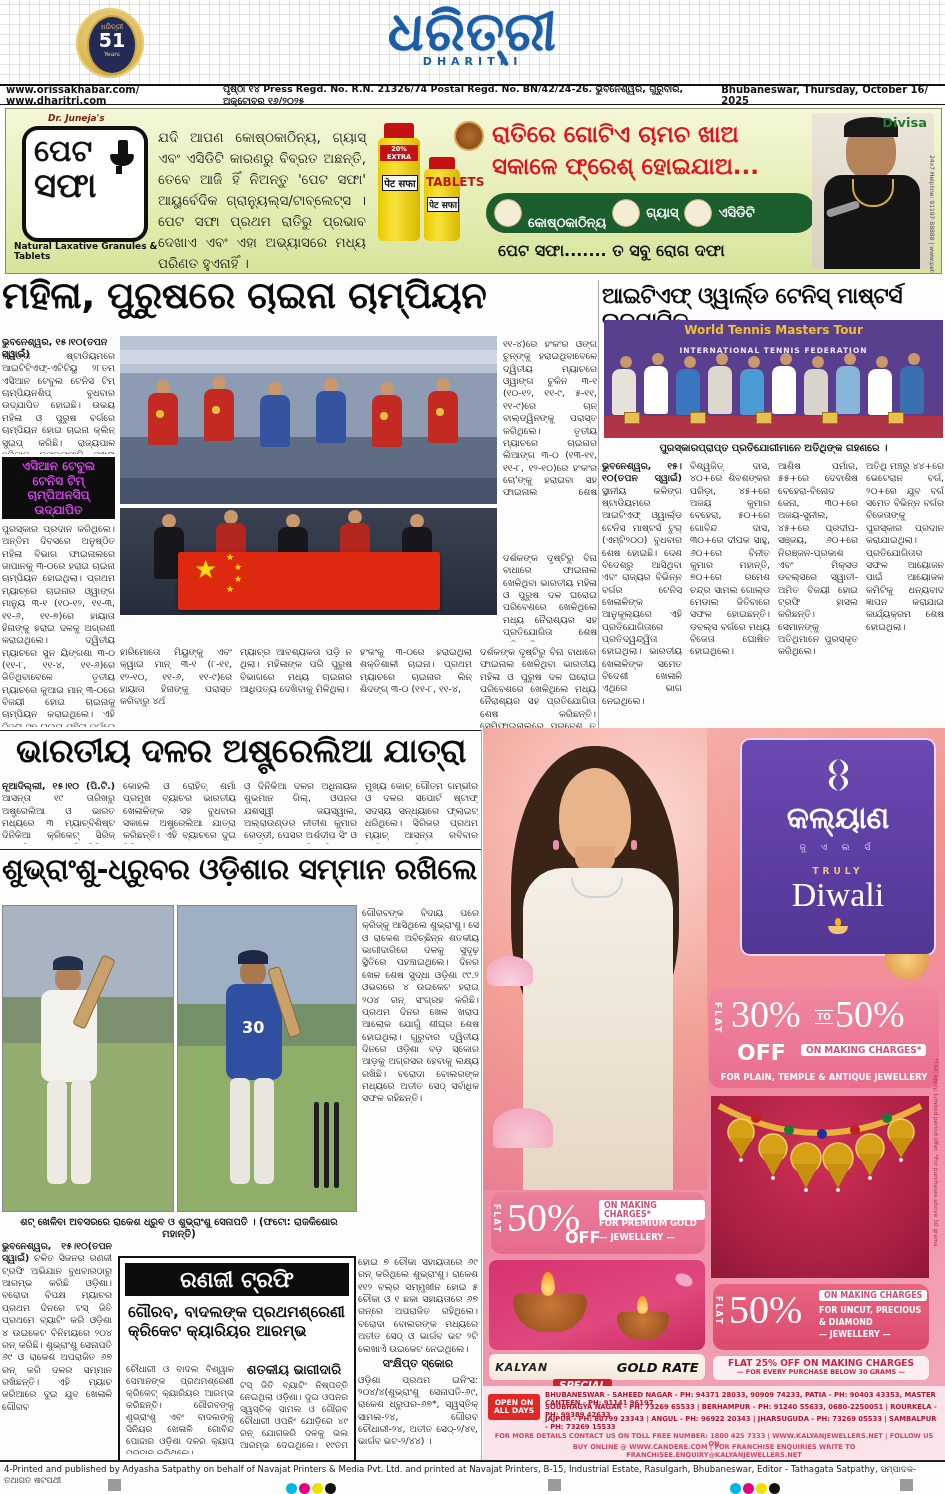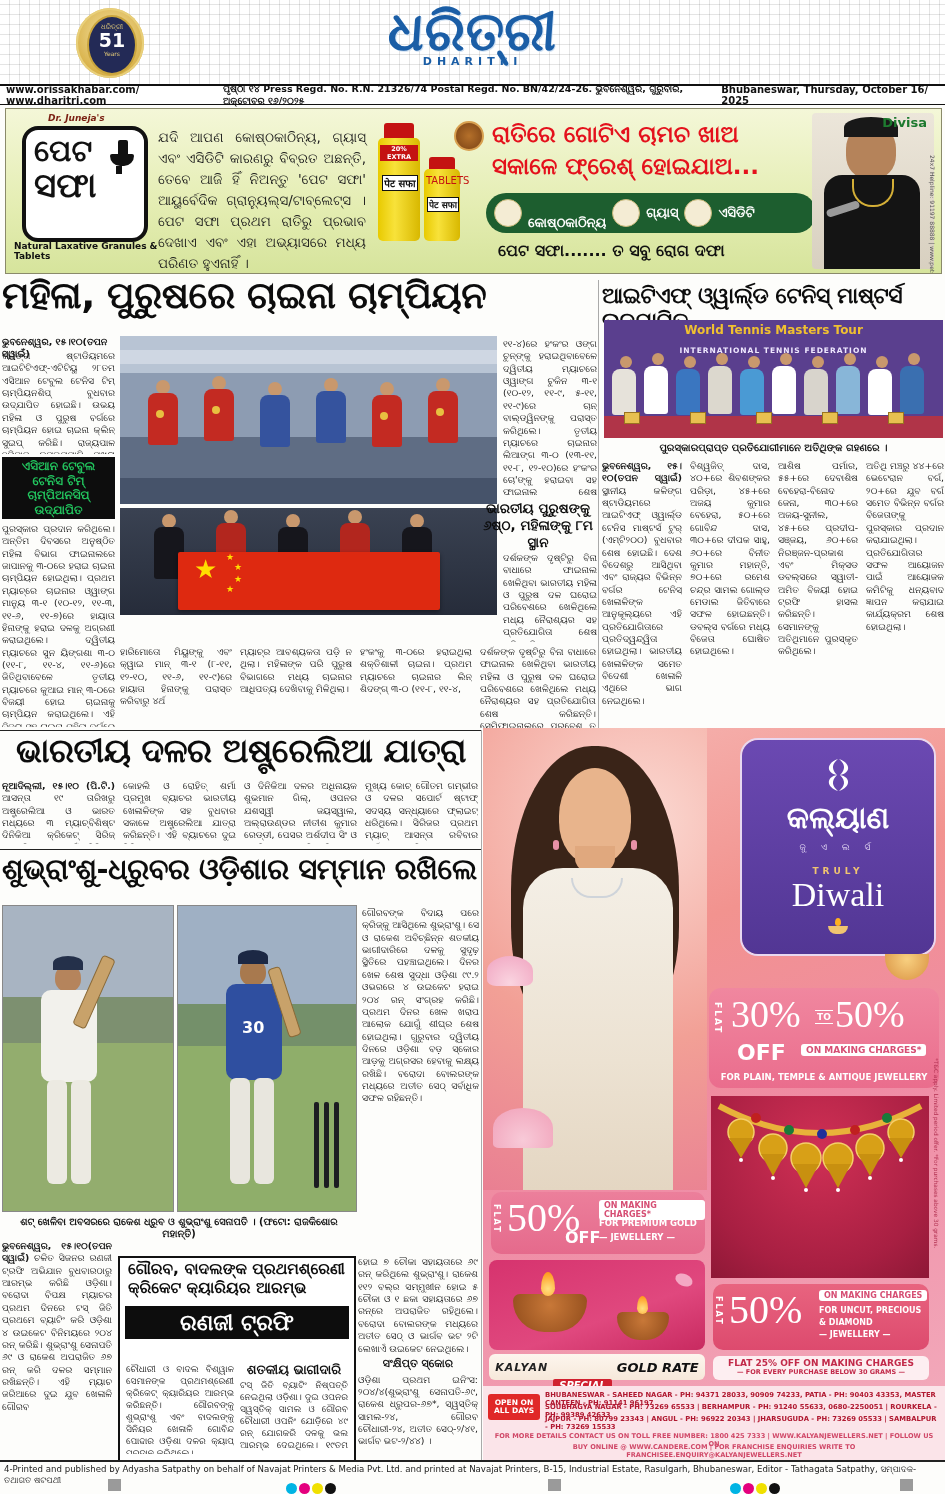--- a/index.html
+++ b/index.html
@@ -70,21 +70,21 @@
 
     <div class="abs" style="left:372px;top:14px;width:42px;height:118px;">
       <div class="abs" style="left:6px;top:0;width:30px;height:16px;background:#c41212;border-radius:3px 3px 0 0;"></div>
       <div class="abs" style="left:0;top:15px;width:42px;height:103px;background:linear-gradient(90deg,#e8ca00,#f8e23a 40%,#d8b800);border-radius:5px;"></div>
       <div class="abs" style="left:2px;top:22px;width:38px;font-size:6.5px;font-weight:bold;color:#fff;background:#c41212;text-align:center;">20% EXTRA</div>
       <div class="abs" style="left:4px;top:52px;width:34px;font-size:10px;font-weight:bold;color:#111;background:#fff;border:1px solid #111;text-align:center;">पेट सफा</div>
     </div>
     <div class="abs" style="left:418px;top:48px;width:36px;height:84px;">
       <div class="abs" style="left:5px;top:0;width:26px;height:13px;background:#c41212;border-radius:3px 3px 0 0;"></div>
       <div class="abs" style="left:0;top:12px;width:36px;height:72px;background:linear-gradient(90deg,#e8ca00,#f8e23a 40%,#d8b800);border-radius:5px;"></div>
-      <div class="abs" style="left:2px;top:18px;width:32px;font-size:10px;font-weight:normal;color:#c41212;text-align:center;">TABLETS</div>
+      <div class="abs" style="left:2px;top:18px;width:32px;font-size:12px;font-weight:bold;color:#c41212;text-align:center;">TABLETS</div>
       <div class="abs" style="left:3px;top:40px;width:30px;font-size:9px;font-weight:bold;color:#111;background:#fff;border:1px solid #111;text-align:center;">पेट सफा</div>
     </div>
     <div class="abs" style="left:448px;top:12px;width:26px;height:26px;border-radius:50%;
          background:radial-gradient(circle,#b5702a,#7a4215);border:2px solid #d8a050;"></div>
 
     <div class="abs" style="left:486px;top:44px;width:330px;font-size:23px;font-weight:bold;color:#e4111c;">ସକାଳେ ଫ୍ରେଶ୍ ହୋଇଯାଅ...</div>
     <div class="abs" style="left:486px;top:12px;width:330px;font-size:23px;font-weight:bold;color:#e4111c;">ରାତିରେ ଗୋଟିଏ ଚାମଚ ଖାଅ</div>
     <div class="abs" style="left:480px;top:84px;width:330px;height:40px;background:#1d5e2f;border-radius:20px;
          display:flex;align-items:center;gap:6px;padding:0 8px;box-sizing:border-box;">
       <span style="width:26px;height:26px;border-radius:50%;background:#f4ecd4;border:1px solid #c8b878;display:inline-block;"></span>
@@ -104,21 +104,21 @@
       <div class="abs" style="left:14px;top:92px;width:34px;height:8px;background:#9a9a9a;border-radius:4px;transform:rotate(-18deg);"></div>
     </div>
     <div class="abs" style="right:14px;top:6px;font-size:13px;font-weight:bold;color:#1d7a2f;">Divisa</div>
     <div class="abs vtext" style="left:930px;top:46px;font-size:6px;color:#555;">24x7 Helpline: 91197 88888  |  www.petsaffa.com</div>
   </div>
 
   <div class="abs hl" style="left:2px;top:277px;width:595px;font-size:37px;line-height:1.05;">ମହିଳା, ପୁରୁଷରେ ଚାଇନା ଚାମ୍ପିୟନ</div>
 
   <div class="abs dl" style="left:2px;top:336px;width:113px;font-size:9.5px;">ଭୁବନେଶ୍ୱର, ୧୫।୧୦(ତପନ ସ୍ୱାଇଁ)</div>
   <div class="col" style="left:2px;top:350px;width:113px;height:104px;">କଳିଙ୍ଗ ଷ୍ଟାଡିୟମରେ ଆଇଟିଟିଏଫ୍-ଏଟିଟିୟୁ ୨୮ତମ ଏସିଆନ ଟେବୁଲ ଟେନିସ ଟିମ୍ ଚାମ୍ପିୟନଶିପ୍ ବୁଧବାର ଉଦ୍‌ଯାପିତ ହୋଇଛି। ଉଭୟ ମହିଳା ଓ ପୁରୁଷ ବର୍ଗରେ ଚାମ୍ପିୟନ ହୋଇ ଚାଇନା କ୍ଲିନ୍ ସୁଇପ୍ କରିଛି। ରାଜ୍ୟପାଳ ହରିବାବୁ କମ୍ଭମ୍ପାଟି ମୁଖ୍ୟ ଅତିଥିଭାବେ ଯୋଗଦେଇ</div>
-  <div class="abs" style="left:2px;top:457px;width:113px;height:62px;background:#0d0d0d;color:#22c55e;
+  <div class="abs" style="left:2px;top:457px;width:113px;height:62px;background:#0d0d0d;color:#d946ef;
        text-align:center;display:flex;flex-direction:column;justify-content:center;gap:1px;">
     <div style="font-size:12px;font-weight:bold;">ଏସିଆନ ଟେବୁଲ</div>
     <div style="font-size:12px;font-weight:bold;">ଟେନିସ ଟିମ୍ ଚାମ୍ପିଅନସିପ୍</div>
     <div style="font-size:12px;font-weight:bold;">ଉଦ୍‌ଯାପିତ</div>
   </div>
   <div class="col" style="left:2px;top:523px;width:113px;height:204px;">ପୁରସ୍କାର ପ୍ରଦାନ କରିଥିଲେ। ଅନ୍ତିମ ଦିବସରେ ଅନୁଷ୍ଠିତ ମହିଳା ବିଭାଗ ଫାଇନାଲରେ ଜାପାନକୁ ୩-୦ରେ ହରାଇ ଚାଇନା ଚାମ୍ପିୟନ ହୋଇଥିଲା। ପ୍ରଥମ ମ୍ୟାଚ୍‌ରେ ଚାଇନାର ଓ୍ୱାଙ୍ଗ ମାନ୍ୟୁ ୩-୧ (୧୦-୧୨, ୧୧-୩, ୧୧-୬, ୧୧-୭)ରେ ହାୟାତା ହିନାଙ୍କୁ ହରାଇ ଦଳକୁ ଅଗ୍ରଣୀ କରାଇଥିଲେ। ଦ୍ୱିତୀୟ ମ୍ୟାଚରେ ସୁନ ୟିଙ୍ଗଶା ୩-୦ (୧୧-୮, ୧୧-୪, ୧୧-୬)ରେ ଜିତିଥିବାବେଳେ ତୃତୀୟ ମ୍ୟାଚରେ କୁଆଇ ମାନ୍ ୩-୦ରେ ବିଜୟୀ ହୋଇ ଚାଇନାକୁ ଚାମ୍ପିୟନ କରାଇଥିଲେ। ଏହି ବିଜୟ ସହ ଚାଇନା ମହିଳା ବର୍ଗରେ ନିଜର ଆଧିପତ୍ୟ ବଜାୟ ରଖିଛି।</div>
 
   <div class="ph" style="left:120px;top:336px;width:377px;height:168px;
        background:linear-gradient(180deg,#b8c4d4 0 22%,#8d9cb2 22% 60%,#5f6d84 60% 100%);">
     <div class="abs" style="left:0;top:14px;width:377px;height:14px;background:#d8e0ea;opacity:.7;"></div>
@@ -183,21 +183,20 @@
       <span class="star" style="left:48px;top:32px;font-size:9px;">★</span>
     </div>
   </div>
 
   <div class="col" style="left:120px;top:646px;width:112px;height:82px;">ହାରିମୋତୋ ମିୟୁଙ୍କୁ ଏବଂ କ୍ୱାଇ ମାନ୍ ୩-୧ (୮-୧୧, ୧୨-୧୦, ୧୧-୬, ୧୧-୯)ରେ ହାୟାତା ହିନାଙ୍କୁ ପରାସ୍ତ କରିବାରୁ ୪ର୍ଥ</div>
   <div class="col" style="left:240px;top:646px;width:112px;height:82px;">ମ୍ୟାଚ୍‌ର ଆବଶ୍ୟକତା ପଡ଼ି ନ ଥିଲା। ମହିଳାଙ୍କ ପରି ପୁରୁଷ ବିଭାଗରେ ମଧ୍ୟ ଚାଇନାର ଆଧିପତ୍ୟ ଦେଖିବାକୁ ମିଳିଥିଲା।</div>
   <div class="col" style="left:360px;top:646px;width:112px;height:82px;">ହଂକଂକୁ ୩-୦ରେ ହରାଇଥିଲା ଶକ୍ତିଶାଳୀ ଚାଇନା। ପ୍ରଥମ ମ୍ୟାଚରେ ଚାଇନାର ଲିନ୍ ଶିଦଙ୍ଗ୍ ୩-୦ (୧୧-୮, ୧୧-୪,</div>
   <div class="col" style="left:480px;top:646px;width:116px;height:82px;">ଦର୍ଶକଙ୍କ ଦୃଷ୍ଟିରୁ ବିନା ବାଧାରେ ଫାଇନାଲ ଖେଳିଥିବା ଭାରତୀୟ ମହିଳା ଓ ପୁରୁଷ ଦଳ ଘରୋଇ ପରିବେଶରେ ଖେଳିଥିଲେ ମଧ୍ୟ ନୈରାଶ୍ୟର ସହ ପ୍ରତିଯୋଗିତା ଶେଷ କରିଛନ୍ତି। ସେମିଫାଇନାଲରେ ପ୍ରବେଶ ତ ଦୂରର କଥା। ହେଲେ ଗତ ୩ ସଂସ୍କରଣର ବ୍ରୋଞ୍ଜ ପଦକ ବିଜେତା ଭାରତୀୟ ପୁରୁଷ ଦଳ ୬ଷ୍ଠ ଓ ମହିଳା ଦଳ ୮ମ ସ୍ଥାନରେ ସନ୍ତୁଷ୍ଟ ରହିଛି।</div>
 
   <div class="col" style="left:503px;top:338px;width:94px;height:158px;">୧୧-୪)ରେ ହଂକଂର ଓଙ୍ଗ ଚୁନ୍‌ଙ୍କୁ ହରାଇଥିବାବେଳେ ଦ୍ୱିତୀୟ ମ୍ୟାଚରେ ଓ୍ୱାଙ୍ଗ ଚୁକିନ ୩-୧ (୧୦-୧୨, ୧୧-୯, ୫-୧୧, ୧୧-୯)ରେ ଚାନ୍ ବାଲ୍ଡ୍‌ୱିନଙ୍କୁ ପରାସ୍ତ କରିଥିଲେ। ତୃତୀୟ ମ୍ୟାଚରେ ଚାଇନାର ଲିଆଙ୍ଗ ୩-୦ (୧୩-୧୧, ୧୧-୮, ୧୨-୧୦)ରେ ହଂକଂର ଚୋ'ଙ୍କୁ ହରାଇବା ସହ ଫାଇନାଲ ଶେଷ ହୋଇଯାଇଥିଲା।</div>
-  <div class="abs" style="left:478px;top:500px;width:120px;font-size:13.5px;font-weight:bold;text-align:center;line-height:1.25;color:#0c0c0c;">ଭାରତୀୟ ପୁରୁଷଙ୍କୁ ୬ଷ୍ଠ, ମହିଳାଙ୍କୁ ୮ମ ସ୍ଥାନ</div>
   <div class="col" style="left:503px;top:552px;width:94px;height:90px;">ଦର୍ଶକଙ୍କ ଦୃଷ୍ଟିରୁ ବିନା ବାଧାରେ ଫାଇନାଲ ଖେଳିଥିବା ଭାରତୀୟ ମହିଳା ଓ ପୁରୁଷ ଦଳ ଘରୋଇ ପରିବେଶରେ ଖେଳିଥିଲେ ମଧ୍ୟ ନୈରାଶ୍ୟର ସହ ପ୍ରତିଯୋଗିତା ଶେଷ କରିଛନ୍ତି। ସେମିଫାଇନାଲରେ ପ୍ରବେଶ ତ ଦୂରର କଥା। ହେଲେ ଗତ ୩ ସଂସ୍କରଣର ବ୍ରୋଞ୍ଜ ପଦକ ବିଜେତା ଭାରତୀୟ ପୁରୁଷ ଦଳ ୬ଷ୍ଠ ଓ ମହିଳା ଦଳ ୮ମ ସ୍ଥାନରେ ସନ୍ତୁଷ୍ଟ ରହିଛି।</div>
 
   <div class="grayrule" style="left:598px;top:280px;width:1px;height:448px;"></div>
 
   <div class="abs hl" style="left:602px;top:283px;width:343px;font-size:22px;">ଆଇଟିଏଫ୍ ଓ୍ୱାର୍ଲ୍ଡ ଟେନିସ୍ ମାଷ୍ଟର୍ସ ଉଦ୍‌ଯାପିତ</div>
   <div class="ph" style="left:604px;top:320px;width:339px;height:118px;background:#5a3f8e;">
     <div class="abs" style="left:0;top:3px;width:339px;text-align:center;font-size:12px;font-weight:bold;color:#f0c030;">World Tennis Masters Tour</div>
     <div class="abs" style="left:0;top:26px;width:339px;text-align:center;font-size:7.5px;font-weight:bold;color:#efe8ff;letter-spacing:1px;">INTERNATIONAL TENNIS FEDERATION</div>
     <div class="fig" style="left:8px;top:36px;">
         <span class="head" style="width:12px;height:12px;"></span>
@@ -296,22 +295,22 @@
     <span>ଗୌରବଙ୍କ ବିଦାୟ ପରେ କ୍ରିଜ୍‌କୁ ଆସିଥିଲେ ଶୁଭ୍ରାଂଶୁ। ସେ ଓ ରାକେଶ ଅବିଚ୍ଛିନ୍ନ ଶତକୀୟ ଭାଗୀଦାରିରେ ଦଳକୁ ସୁଦୃଢ଼ ସ୍ଥିତିରେ ପହଞ୍ଚାଇଥିଲେ। ଦିନର ଖେଳ ଶେଷ ସୁଦ୍ଧା ଓଡ଼ିଶା ୯୯.୨ ଓଭରରେ ୪ ଉଇକେଟ ହରାଇ ୨୦୪ ରନ୍ ସଂଗ୍ରହ କରିଛି। ପ୍ରଥମ ଦିନର ଖେଳ ଖରାପ ଆଲୋକ ଯୋଗୁଁ ଶୀଘ୍ର ଶେଷ ହୋଇଥିଲା। ଗୁରୁବାର ଦ୍ୱିତୀୟ ଦିନରେ ଓଡ଼ିଶା ବଡ଼ ସ୍କୋର ଆଡ଼କୁ ଅଗ୍ରସର ହେବାକୁ ଲକ୍ଷ୍ୟ ରଖିଛି। ବରୋଦା ବୋଲରଙ୍କ ମଧ୍ୟରେ ଅତୀତ ସେଠ୍ ସର୍ବାଧିକ ସଫଳ ରହିଛନ୍ତି।</span>
   </div>
   <div class="abs cap" style="left:2px;top:1216px;width:354px;font-size:9.8px;">ଶଟ୍ ଖେଳିବା ଅବସରରେ ରାକେଶ ଧ୍ରୁବ ଓ ଶୁଭ୍ରାଂଶୁ ସେନାପତି । (ଫଟୋ: ରାଜକିଶୋର ମହାନ୍ତି)</div>
 
   <div class="col" style="left:2px;top:1240px;width:110px;height:218px;">
     <span class="dl">ଭୁବନେଶ୍ୱର, ୧୫।୧୦(ତପନ ସ୍ୱାଇଁ)</span>
     <span>ଚଳିତ ସିଜନର ରଣଜୀ ଟ୍ରଫି ଅଭିଯାନ ବୁଧବାରଠାରୁ ଆରମ୍ଭ କରିଛି ଓଡ଼ିଶା। ବରୋଦା ବିପକ୍ଷ ମ୍ୟାଚର ପ୍ରଥମ ଦିନରେ ଟସ୍ ଜିତି ପ୍ରଥମେ ବ୍ୟାଟିଂ କରି ଓଡ଼ିଶା ୪ ଉଇକେଟ ବିନିମୟରେ ୨୦୪ ରନ୍ କରିଛି। ଶୁଭ୍ରାଂଶୁ ସେନାପତି ୬୯ ଓ ରାକେଶ ଅପରାଜିତ ୬୭ ରନ୍ କରି ଦଳର ସମ୍ମାନ ରଖିଛନ୍ତି। ଏହି ମ୍ୟାଚ ଜରିଆରେ ଦୁଇ ଯୁବ ଖେଳାଳି ଗୌରବ</span>
   </div>
 
   <div class="abs" style="left:118px;top:1256px;width:234px;height:202px;border:2px solid #111;background:#fff;">
+    <div style="background:#0d0d0d;color:#fff;font-size:22px;font-weight:bold;text-align:center;margin:5px;padding:4px 0;">ରଣଜୀ ଟ୍ରଫି</div>
     <div style="font-size:15.5px;font-weight:bold;line-height:1.25;padding:2px 8px;color:#0c0c0c;">ଗୌରବ, ବାଦଲଙ୍କ ପ୍ରଥମଶ୍ରେଣୀ କ୍ରିକେଟ କ୍ୟାରିୟର ଆରମ୍ଭ</div>
-    <div style="background:#0d0d0d;color:#fff;font-size:22px;font-weight:bold;text-align:center;margin:5px;padding:4px 0;">ରଣଜୀ ଟ୍ରଫି</div>
     <div class="col" style="left:6px;top:106px;width:108px;height:90px;font-size:9px;">ଚୌଧାରୀ ଓ ବାଦଲ ବିଶ୍ୱାଳ ସେମାନଙ୍କ ପ୍ରଥମଶ୍ରେଣୀ କ୍ରିକେଟ୍ କ୍ୟାରିୟର ଆରମ୍ଭ କରିଛନ୍ତି। ଗୌରବଙ୍କୁ ଶୁଭ୍ରାଂଶୁ ଏବଂ ବାଦଲଙ୍କୁ ସିନିୟର ଖେଳାଳି ଗୋବିନ୍ଦ ପୋଦ୍ଦାର ଓଡ଼ିଶା ଦଳର କ୍ୟାପ୍ ପ୍ରଦାନ କରିଥିଲେ।</div>
     <div class="abs" style="left:120px;top:104px;width:108px;text-align:center;font-size:13px;font-weight:bold;">ଶତକୀୟ ଭାଗୀଦାରି</div>
     <div class="col" style="left:120px;top:122px;width:108px;height:74px;font-size:9px;">ଟସ୍ ଜିତି ବ୍ୟାଟିଂ ନିଷ୍ପତ୍ତି ନେଇଥିଲା ଓଡ଼ିଶା। ଦୁଇ ଓପନର ସ୍ୱସ୍ତିକ୍ ସାମଲ ଓ ଗୌରବ ଚୌଧାରୀ ଓପନିଂ ଯୋଡ଼ିରେ ୪୯ ରନ୍ ଯୋଗକରି ଦଳକୁ ଭଲ ଆରମ୍ଭ ଦେଇଥିଲେ। ୧୯ତମ ଓଭରର ୫ମ ବଲ୍‌ରେ</div>
   </div>
 
   <div class="col" style="left:358px;top:1256px;width:120px;height:202px;">
     <span>ହୋଇ ୭ ଚୌକା ସହାୟତାରେ ୬୯ ରନ୍ କରିଥିଲେ ଶୁଭ୍ରାଂଶୁ। ରାକେଶ ୧୧୨ ବଲ୍‌ର ସମ୍ମୁଖୀନ ହୋଇ ୫ ଚୌକା ଓ ୧ ଛକା ସହାୟତାରେ ୬୭ ରନ୍‌ରେ ଅପରାଜିତ ରହିଥିଲେ। ବରୋଦା ବୋଲରଙ୍କ ମଧ୍ୟରେ ଅତୀତ ସେଠ୍ ଓ ଭାର୍ଗବ ଭଟ ୨ଟି ଲେଖାଏଁ ଉଇକେଟ ନେଇଥିଲେ।</span>
     <div style="text-align:center;font-weight:bold;font-size:11px;margin:2px 0;">ସଂକ୍ଷିପ୍ତ ସ୍କୋର</div>
     <span>ଓଡ଼ିଶା ପ୍ରଥମ ଇନିଂସ: ୨୦୪/୪(ଶୁଭ୍ରାଂଶୁ ସେନାପତି-୬୯, ରାକେଶ ଧ୍ରୁପର-୬୭*, ସ୍ୱସ୍ତିକ୍ ସାମଲ-୨୪, ଗୌରବ ଚୌଧାରୀ-୨୪, ଅତୀତ ସେଠ୍-୨/୪୧, ଭାର୍ଗବ ଭଟ-୨/୪୪) ।</span>
   </div>
@@ -325,21 +324,21 @@
       <div class="abs" style="left:28px;top:18px;width:168px;height:300px;border-radius:48% 48% 40% 40%;background:#3a2418;"></div>
       <div class="abs" style="left:76px;top:40px;width:72px;height:96px;border-radius:50% 50% 44% 44%;background:#e8b48c;"></div>
       <div class="abs" style="left:92px;top:118px;width:40px;height:26px;background:#e0a87e;border-radius:0 0 14px 14px;"></div>
       <div class="abs" style="left:40px;top:140px;width:150px;height:322px;border-radius:40px 40px 0 0;background:linear-gradient(180deg,#f4efe6,#ece2d2 60%,#e4d6c2);"></div>
       <div class="abs" style="left:88px;top:150px;width:48px;height:18px;border:2px solid #cfd4da;border-top:none;border-radius:0 0 24px 24px;"></div>
       <div class="abs" style="left:70px;top:112px;width:6px;height:10px;background:#e891a8;border-radius:3px;"></div>
       <div class="abs" style="left:148px;top:112px;width:6px;height:10px;background:#e891a8;border-radius:3px;"></div>
       <div class="abs" style="left:10px;top:380px;width:60px;height:40px;border-radius:50% 50% 10% 10%;background:radial-gradient(circle at 50% 80%,#f8cad8,#f0a0b8);"></div>
     </div>
 
-    <div class="abs" style="left:259px;top:12px;width:192px;height:214px;border-radius:16px;
+    <div class="abs" style="left:259px;top:12px;width:192px;height:214px;border-radius:8px;
          background:linear-gradient(180deg,#6b49b2,#523694);box-shadow:0 0 0 2px #e8d8f0;">
       <svg width="40" height="34" viewBox="0 0 40 34" style="position:absolute;left:76px;top:18px;">
         <path d="M20 1 C8 5 8 15 19 17 C13 11 14 6 20 1 Z" fill="#fff"></path>
         <path d="M21 1 C33 5 33 15 22 17 C28 11 27 6 21 1 Z" fill="#fff"></path>
         <path d="M20 33 C8 29 8 19 19 17 C13 23 14 28 20 33 Z" fill="#fff"></path>
         <path d="M21 33 C33 29 33 19 22 17 C28 23 27 28 21 33 Z" fill="#fff"></path>
       </svg>
       <div style="position:absolute;left:0;top:60px;width:192px;text-align:center;font-size:30px;font-weight:bold;color:#fff;">କଲ୍ୟାଣ</div>
       <div style="position:absolute;left:0;top:102px;width:192px;text-align:center;font-size:9px;color:#e8ddf6;letter-spacing:6px;">ଜୁ  ଏ  ଲ  ର୍ସ</div>
       <div style="position:absolute;left:0;top:126px;width:192px;text-align:center;font-size:9px;font-weight:bold;letter-spacing:4px;color:#f0c470;">TRULY</div>

